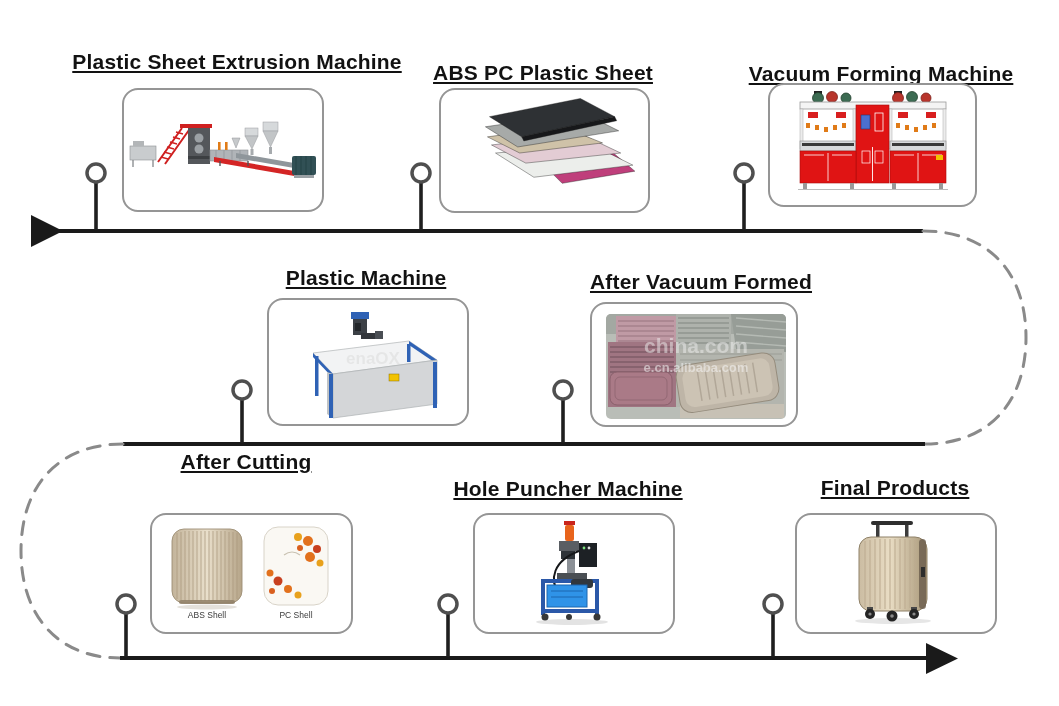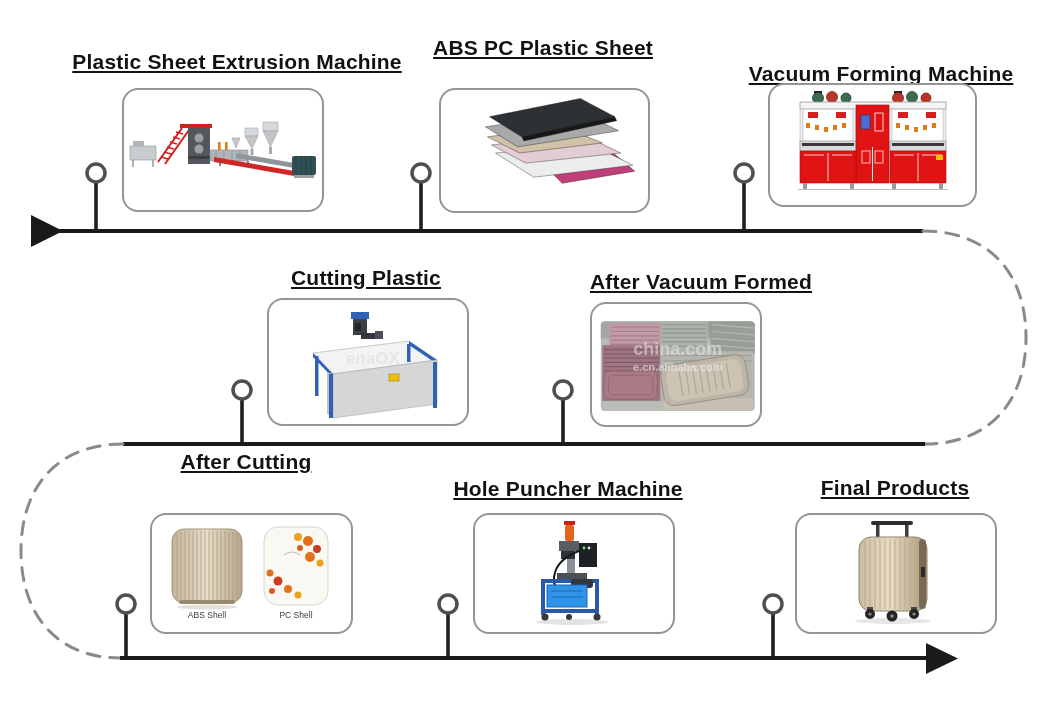--- a/index.html
+++ b/index.html
@@ -54,23 +54,23 @@
       <circle cx="744" cy="173" r="9"></circle>
       <circle cx="242" cy="390" r="9"></circle>
       <circle cx="563" cy="390" r="9"></circle>
       <circle cx="126" cy="604" r="9"></circle>
       <circle cx="448" cy="604" r="9"></circle>
       <circle cx="773" cy="604" r="9"></circle>
     </g>
   </svg>
 
   <div class="label" style="left:237px;top:50px">Plastic Sheet Extrusion Machine</div>
-  <div class="label" style="left:543px;top:36px">ABS PC Plastic Sheet</div>
+  <div class="label" style="left:543px;top:61px">ABS PC Plastic Sheet</div>
   <div class="label" style="left:881px;top:62px">Vacuum Forming Machine</div>
-  <div class="label" style="left:366px;top:266px">Cutting Plastic</div>
+  <div class="label" style="left:366px;top:266px">Plastic Machine</div>
   <div class="label" style="left:701px;top:270px">After Vacuum Formed</div>
   <div class="label" style="left:246px;top:450px">After Cutting</div>
   <div class="label" style="left:568px;top:477px">Hole Puncher Machine</div>
   <div class="label" style="left:895px;top:476px">Final Products</div>
 
   <div class="card" style="left:122px;top:88px;width:202px;height:124px">
     <svg viewBox="0 0 198 120">
       <g transform="translate(0,6)">
         <rect x="6" y="50" width="26" height="14" fill="#c9ccce" stroke="#8d9093" stroke-width="0.6"></rect>
         <rect x="9" y="45" width="11" height="5" fill="#b3b6b8"></rect>
@@ -206,21 +206,21 @@
       <polygon points="64,74 64,118 58,114 58,72" fill="#c0c3c5"></polygon>
       <rect x="120" y="74" width="10" height="7" fill="#f2c200" stroke="#8a7300" stroke-width="0.5"></rect>
 
       <rect x="60" y="74" width="4" height="44" fill="#2f62b5"></rect>
       <rect x="164" y="62" width="4" height="46" fill="#2f62b5"></rect>
       <rect x="46" y="56" width="3.5" height="40" fill="#2f62b5"></rect>
       <rect x="138" y="44" width="3.5" height="18" fill="#2f62b5"></rect>
     </svg>
   </div>
 
-  <div class="card" style="left:590px;top:302px;width:172px;height:125px">
+  <div class="card" style="left:590px;top:302px;width:208px;height:125px">
     <svg viewBox="0 0 196 121">
       <defs>
           <clipPath id="photoClip">
             <rect x="10" y="10" width="180" height="105" rx="5"></rect>
           </clipPath>
         </defs>
       <g clip-path="url(#photoClip)">
         <rect x="10" y="10" width="180" height="105" fill="#b9bdb7"></rect>
         <rect x="10" y="10" width="180" height="20" fill="#a3a8a2"></rect>
         <rect x="80" y="10" width="55" height="35" fill="#aeb2ac"></rect>

